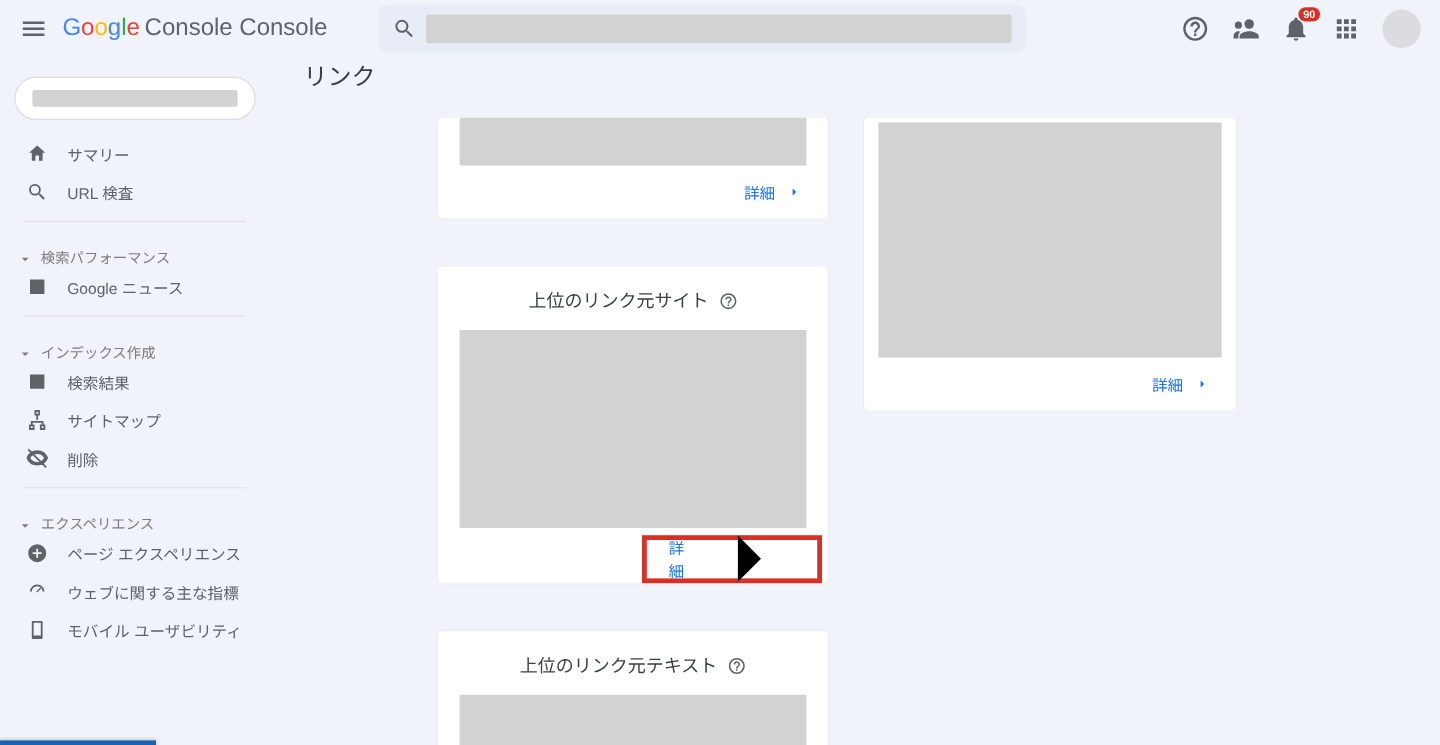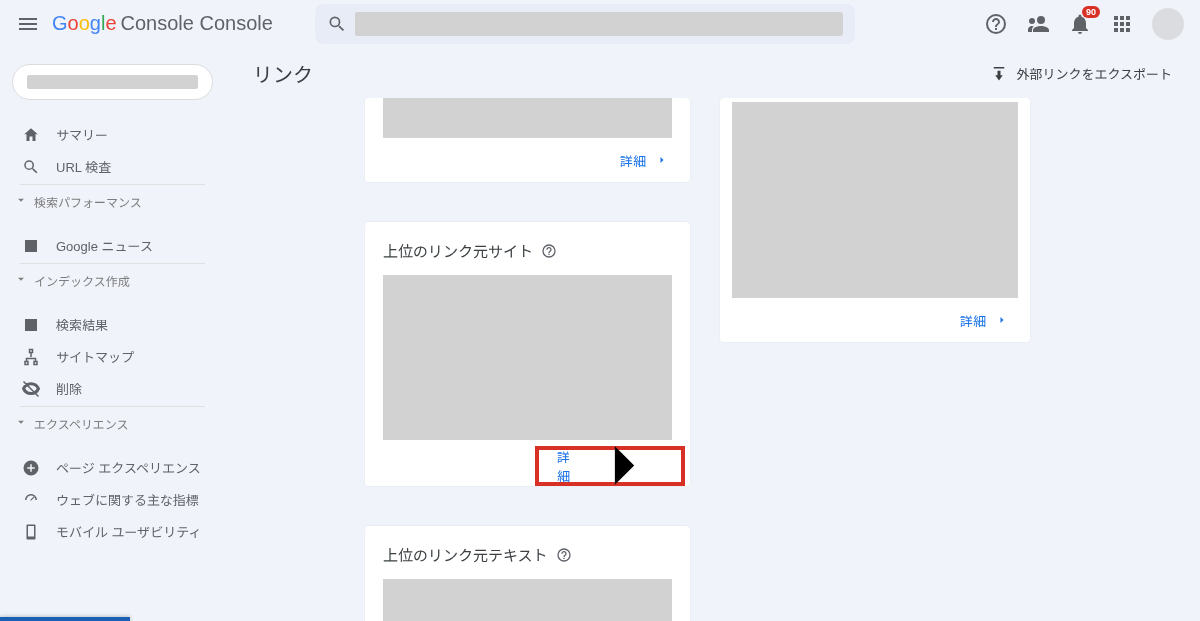--- a/index.html
+++ b/index.html
@@ -20,38 +20,38 @@
   .header-icons { display:flex; align-items:center; gap:18px; }
   .icon-btn { position:relative; width:24px; height:24px; display:flex; align-items:center; justify-content:center;text-align:right;}
   .badge { position:absolute; top:-6px; right:-8px; background:#d93025; color:#fff; font-size:9px; font-weight:700; padding:1px 4px; border-radius:8px; line-height:1.2;}
   .avatar { width:32px; height:32px; border-radius:50%; background:#dadce0; }
 
   
   .body { flex:1; display:flex; overflow:hidden;}
   .sidebar { width:225px; padding:8px 0 8px 0; overflow-y:auto; position:relative;}
   .property-select { margin:8px 12px 12px 12px; height:36px; border:1px solid #dadce0; border-radius:18px; background:#fff; display:flex; align-items:center; padding:0 14px;}
   .property-ph { flex:1; height:14px; background:#d2d2d2; border-radius:2px;}
-  .nav-item { display:flex; align-items:flex-end; height:32px; padding:0 14px 0 22px; gap:16px; color:#5f6368; font-size:13px; cursor:pointer;}
+  .nav-item { display:flex; align-items:center; height:32px; padding:0 14px 0 22px; gap:16px; color:#5f6368; font-size:13px; cursor:pointer;}
   .nav-item svg { width:18px; height:18px; fill:#5f6368; flex-shrink:0;}
   .nav-sep { border:none; border-top:1px solid #e0e0e0; margin:8px 20px;}
-  .nav-section { display:flex; align-items:flex-start; height:30px; padding:0 14px 0 14px; gap:6px; color:#7d7d7d; font-size:12px;}
+  .nav-section { display:flex; align-items:flex-end; height:30px; padding:0 14px 0 14px; gap:6px; color:#7d7d7d; font-size:12px;}
   .nav-section svg { width:14px; height:14px; fill:#7d7d7d;}
   .bottom-bar { position:absolute; bottom:0; left:0; width:130px; height:4px; background:#1b61b3; box-shadow:0 0 4px rgba(0,0,0,.3);}
 
   .main { flex:1; display:flex; flex-direction:column; overflow:hidden;}
-  .main-header { display:flex; align-items:center; height:50px; padding:0 28px;}
+  .main-header { display:flex; align-items:flex-start; height:50px; padding:0 28px;}
   .page-title { font-size:20px; color:#3c4043; font-weight:400;}
   .export-btn { margin-left:auto; display:flex; align-items:center; gap:8px; color:#3c4043; font-size:13px; cursor:pointer;}
   .export-btn svg { width:18px; height:18px; fill:#3c4043;}
 
   .content { flex:1; padding:0 28px 0 140px; display:flex; gap:30px; align-items:flex-start; overflow:hidden;}
   .col { display:flex; flex-direction:column; gap:40px;}
   .card { background:#fff; border-radius:4px; width:325px; box-shadow:0 0 0 1px rgba(0,0,0,0.02); padding-bottom:0;}
   .card.cut-top { padding-top:0;}
-  .card-title-row { display:flex; align-items:center; gap:8px; padding:18px 18px 14px 18px;}
+  .card-title-row { display:flex; align-items:center; gap:8px; padding:18px 18px 14px 18px;justify-content:center;}
   .card-title { font-size:15px; color:#3c4043;}
   .card-title-row svg { width:16px; height:16px; fill:#5f6368;}
   .card-body { background:#d2d2d2; margin:0 18px; height:100px;}
   .card-body.tall { height:165px;}
   .card-body.xtall { height:196px;}
   .card-footer { display:flex; justify-content:flex-end; align-items:center; height:44px; padding:0 22px; color:#1a73e8; font-size:13px; cursor:pointer; gap:10px;}
   .card-footer svg { width:12px; height:12px; fill:#1a73e8;}
   .highlight-box { border:4px solid #d93025; margin:6px 0 0 170px; width:150px; height:40px; display:flex; justify-content:flex-end; align-items:center; padding:0 18px; color:#1a73e8; font-size:13px; gap:10px;}
   .col-right .card { width:310px;}
   .col-right .card-body.xtall { height:196px; margin:0 12px;}
@@ -195,26 +195,20 @@
           </svg>
       <span>モバイル ユーザビリティ</span>
     </div>
 
     <div class="bottom-bar"></div>
   </div>
 
   <div class="main">
     <div class="main-header">
       <span class="page-title">リンク</span>
-      <div class="export-btn">
-        <svg viewBox="0 0 24 24">
-              <path d="M5 20h14v-2H5v2zM12 2L7 9h3v6h4V9h3z" transform="rotate(180 12 12)"></path>
-            </svg>
-        <span>外部リンクをエクスポート</span>
-      </div>
     </div>
 
     <div class="content">
 
       <div class="col">
         <div class="card cut-top">
           <div class="card-body" style="height:40px;margin-top:0;"></div>
           <div class="card-footer">
             <span>詳細</span>
             <svg viewBox="0 0 24 24">

